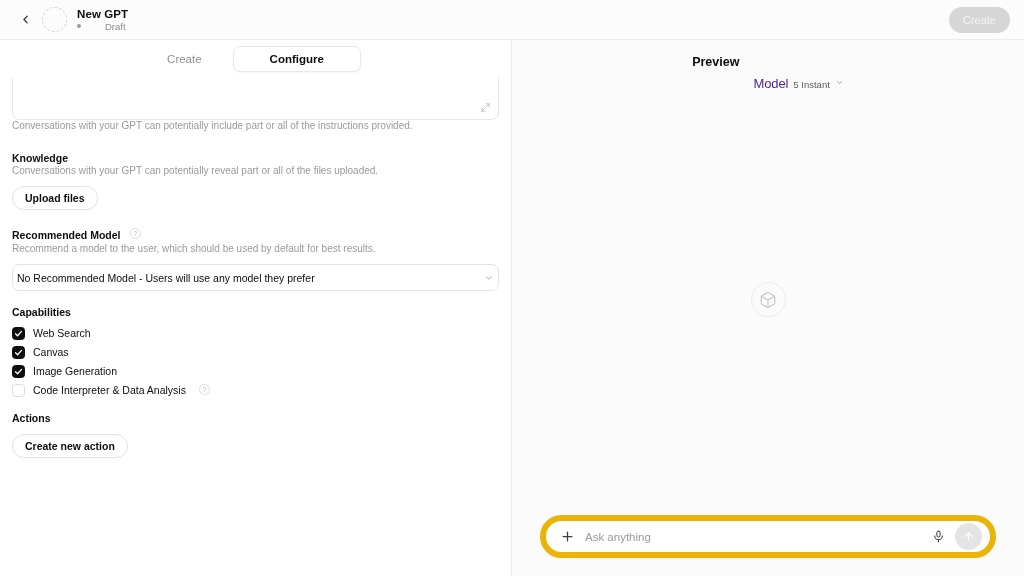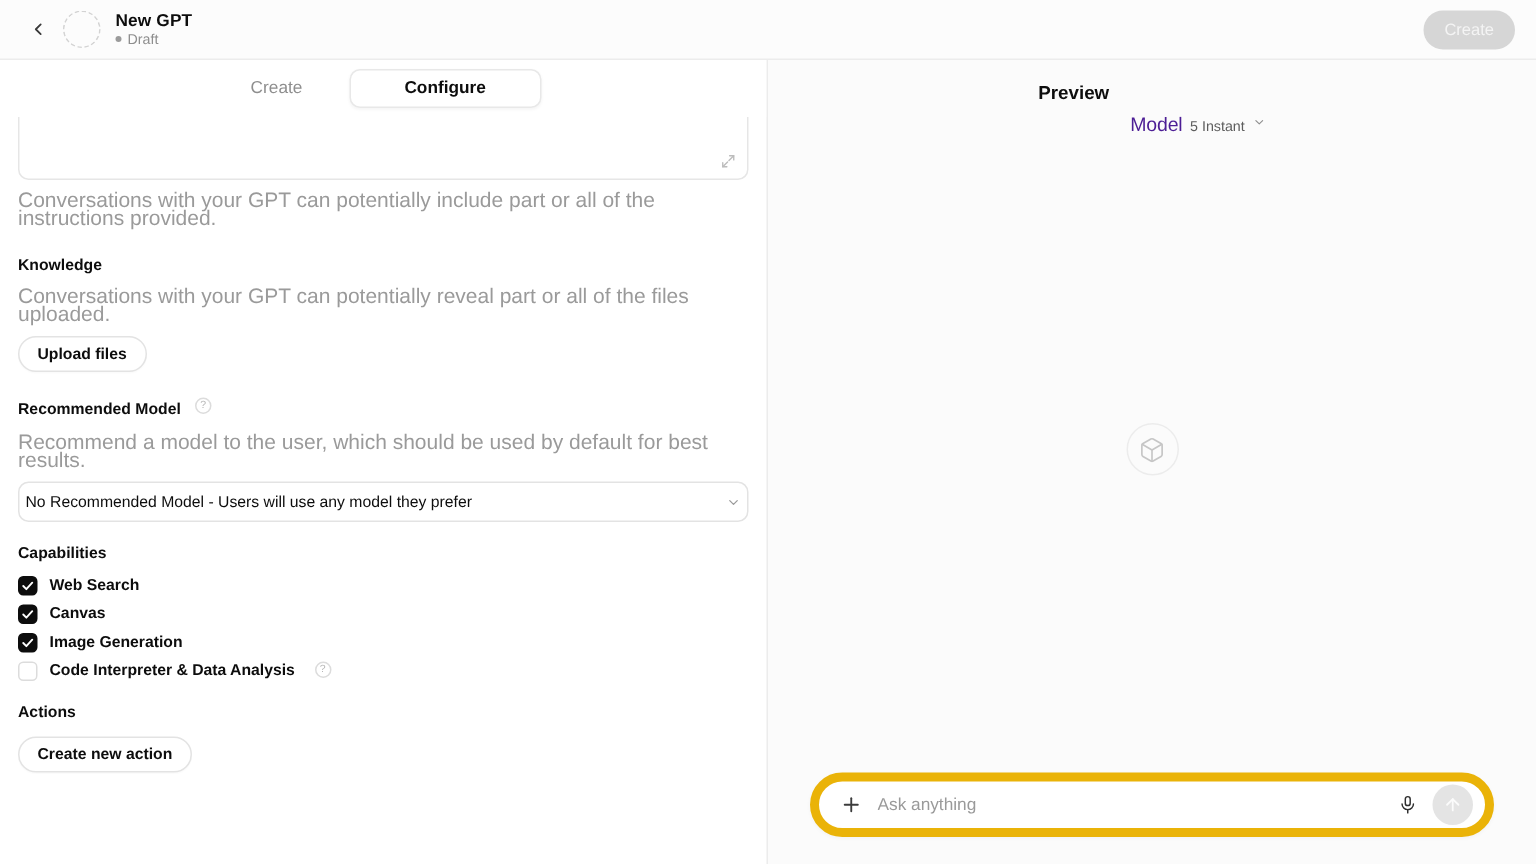--- a/index.html
+++ b/index.html
@@ -28,21 +28,21 @@
   }
   .avatar-ph {
     width: 25px; height: 25px; border-radius: 50%;
     border: 1.3px dashed #d3d3d3;
     margin-left: 6px; flex: 0 0 auto;
   }
   .title-wrap { margin-left: 10px; display: flex; flex-direction: column; gap: 0; }
   .gpt-title { font-size: 11.5px; font-weight: 700; color: #0d0d0d; line-height: 13px; letter-spacing: .1px; }
   .draft-row { display: flex; align-items: center; gap: 4px; }
   .draft-dot { width: 4px; height: 4px; border-radius: 50%; background: #9b9b9b; }
-  .draft-text { font-size: 9.5px; color: #8e8e8e; line-height: 11px; }
+  .draft-text { font-size: 9.5px; color: #8e8e8e; line-height: 11px; margin-left: 20px; }
   .spacer { flex: 1 1 auto; }
   .create-btn {
     height: 26px; min-width: 56px; padding: 0 14px;
     border-radius: 13px; border: none;
     background: #d6d6d6; color: #f4f4f4;
     font-size: 11px; font-family: inherit; font-weight: 400;
     display: flex; align-items: center; justify-content: center;
     cursor: default;
   }
 
@@ -91,22 +91,22 @@
     width: 100%; height: 52px;
     border: 1px solid #e6e6e6; border-radius: 7px;
     background: #fff;
     margin-top: -10px;
   }
   .expand-ico {
     position: absolute; right: 7px; bottom: 6px;
     width: 11px; height: 11px; color: #bcbcbc;
   }
   .hint {
-    font-size: 14px; color: #9a9a9a;
-    margin-top: 7px; line-height: 12px;
+    font-size: 10px; color: #9a9a9a;
+    line-height: 12px;
   }
 
   .label {
     font-size: 10.5px; font-weight: 700; color: #0d0d0d;
     line-height: 13px;
   }
   .sec { margin-top: 20px; }
   .sec-sm { margin-top: 15px; }
 
   .starter-row {
@@ -159,21 +159,21 @@
   .cap-list { margin-top: 7px; display: flex; flex-direction: column; gap: 5px; }
   .cap-row { display: flex; align-items: center; gap: 8px; cursor: pointer; }
   .cbox {
     width: 13px; height: 13px; border-radius: 3.5px;
     flex: 0 0 13px;
     display: flex; align-items: center; justify-content: center;
   }
   .cbox.on { background: #0d0d0d; border: 1px solid #0d0d0d; }
   .cbox.off { background: #fff; border: 1px solid #dcdcdc; }
   .cbox svg { width: 9px; height: 9px; color: #fff; }
-  .cap-label { font-size: 10.5px; color: #0d0d0d; line-height: 14px; font-weight: bold; }
+  .cap-label { font-size: 10.5px; color: #0d0d0d; line-height: 14px; }
 
   
   .preview-head {
     height: 44px; flex: 0 0 44px;
     display: flex; align-items: center; justify-content: center; gap: 14px;
   }
   .preview-title { font-size: 12.5px; font-weight: 700; color: #0d0d0d; }
   .model-sel { display: flex; align-items: baseline; gap: 5px; cursor: pointer; }
   .model-word { font-size: 13px; color: #4c1d95; font-weight: 400; letter-spacing: -.1px; }
   .model-val { font-size: 9.5px; color: #5d5d5d; margin-top: 45px; }

